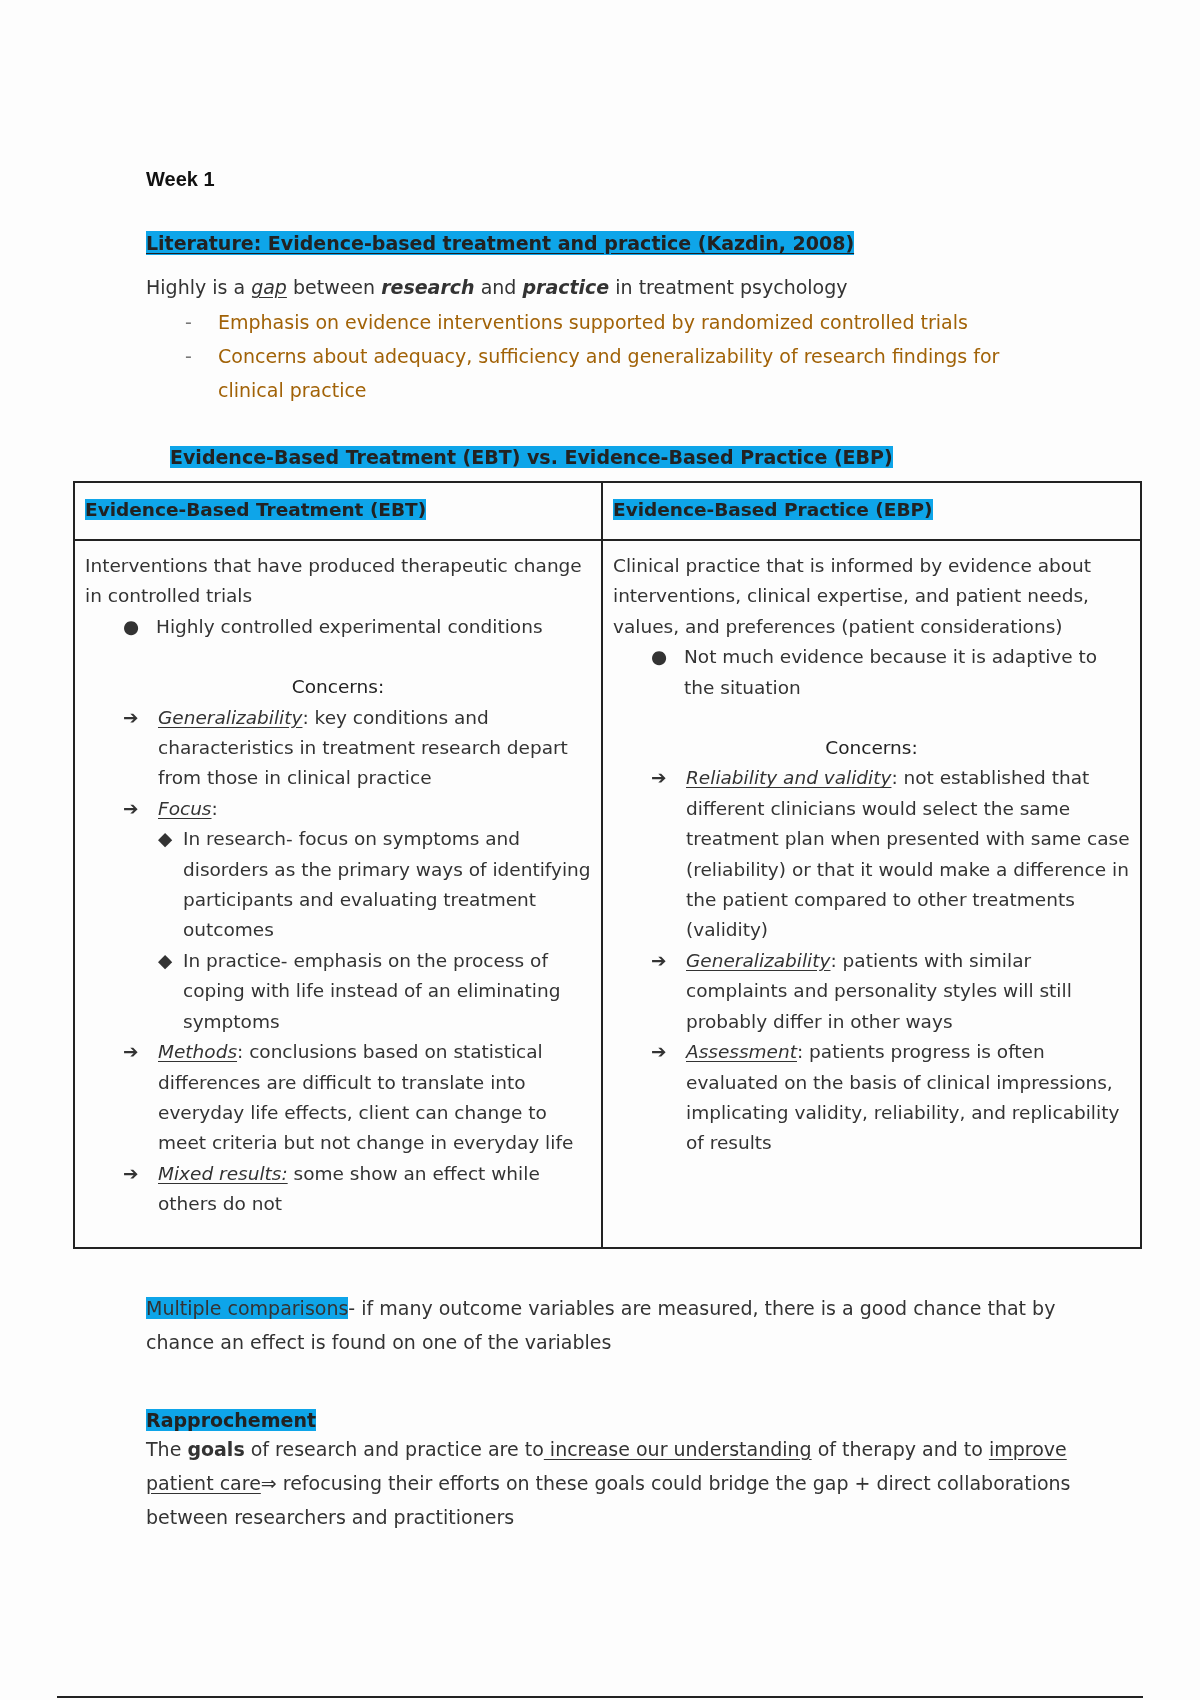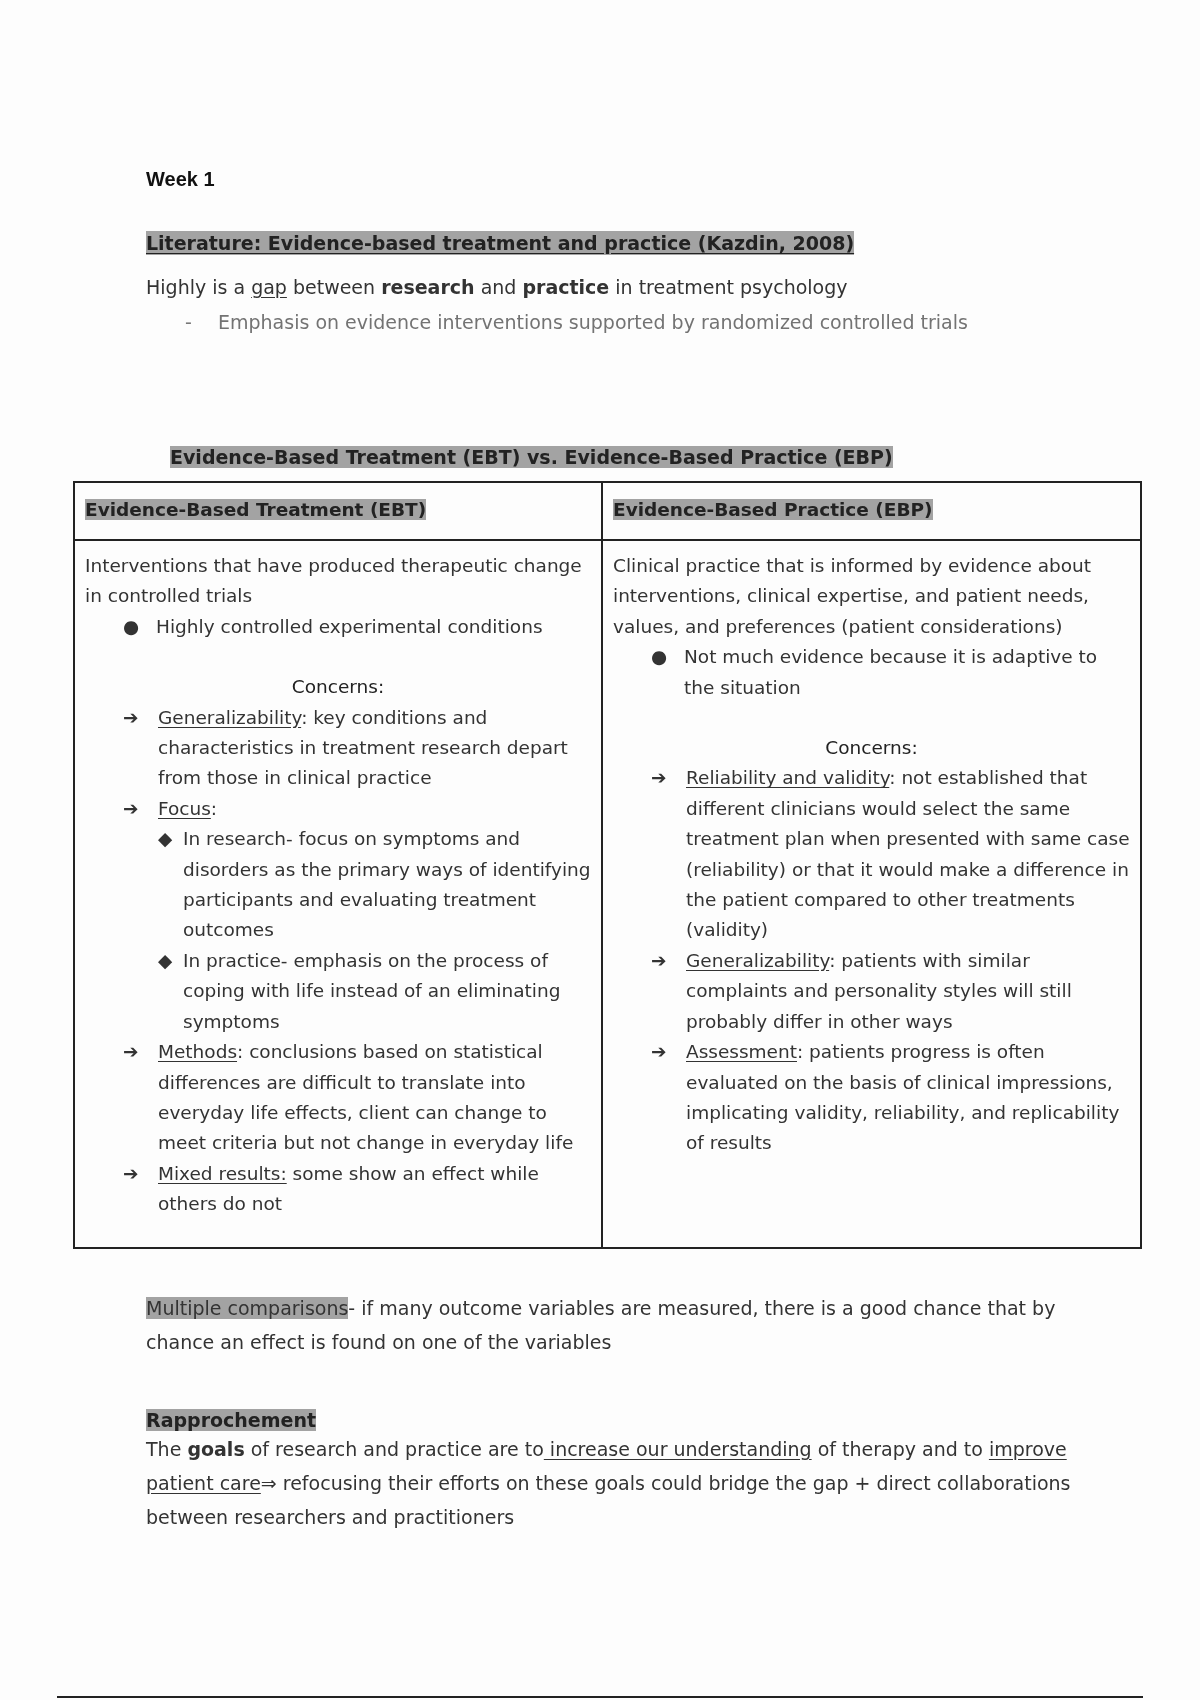--- a/index.html
+++ b/index.html
@@ -1,31 +1,31 @@
 <!DOCTYPE html>
 <html><head>
 <meta charset="utf-8">
 <style>
   html, body { margin:0; padding:0; }
   body {
     width:1200px; height:1700px; background:#fdfdfd; position:relative; overflow:hidden;
     font-family:"DejaVu Sans", sans-serif; color:#333;
   }
   .abs { position:absolute; }
-  .hl { background:#a3a3a3; }
+  .hl { background:#0ea5e9; }
   .u { text-decoration:underline; text-underline-offset:3px; }
-  .i { }
+  .i { font-style:italic; }
   .b { font-weight:bold; }
   .week-title { left:146px; top:168px; font-family:"Liberation Sans", sans-serif; font-weight:bold; font-size:20px; color:#111; }
   .lit-title { left:146px; top:232px; font-size:19px; font-weight:bold; color:#222; }
   .lit-title span { text-decoration:underline; text-underline-offset:3px; padding:1px 0; }
   .txt { font-size:19px; line-height:34px; color:#333; }
   .intro { left:146px; top:270px; }
   .dash-list { left:185px; top:305px; width:860px; margin:0; padding:0; list-style:none; }
-  .dash-list li { position:relative; padding-left:33px; font-size:19px; line-height:34px; color:#737373; }
+  .dash-list li { position:relative; padding-left:33px; font-size:19px; line-height:34px; color:#a16207; }
   .dash-list li::before { content:"-"; position:absolute; left:0; top:0; color:#777; }
   .cmp-title { left:146px; top:446px; font-size:19px; font-weight:bold; color:#222;padding-left:24px; }
   table.cmp { position:absolute; left:73px; top:481px; width:1069px; border-collapse:collapse; table-layout:fixed; }
   table.cmp td { border:2px solid #222; vertical-align:top; padding:10px 10px; font-size:18.5px; line-height:30.4px; color:#333; }
   table.cmp td.hdr { height:36px; padding:12px 10px 8px 10px; font-weight:bold; color:#222; }
   .col1 { width:506px; }
   .cell-body { height:686px; }
   .bul { position:relative; padding-left:71px; }
   .bul .mk { position:absolute; left:38px; top:0; }
   .arr { position:relative; padding-left:73px; }
@@ -45,20 +45,21 @@
 <div class="abs week-title">Week 1</div>
 
 <div class="abs lit-title">
   <span class="hl">Literature: Evidence-based treatment and practice (Kazdin, 2008)</span>
 </div>
 
 <div class="abs txt intro"><span>Highly is a </span><span class="u i">gap</span><span> between </span><span class="b i">research</span><span> and </span><span class="b i">practice</span><span> in treatment psychology</span></div>
 
 <ul class="abs dash-list">
   <li>Emphasis on evidence interventions supported by randomized controlled trials</li>
+  <li>Concerns about adequacy, sufficiency and generalizability of research findings for clinical practice</li>
 </ul>
 
 <div class="abs cmp-title">
   <span class="hl">Evidence-Based Treatment (EBT) vs. Evidence-Based Practice (EBP)</span>
 </div>
 
 <table class="cmp">
   <tbody>
       <tr>
     <td class="hdr col1"><span class="hl">Evidence-Based Treatment (EBT)</span></td>

